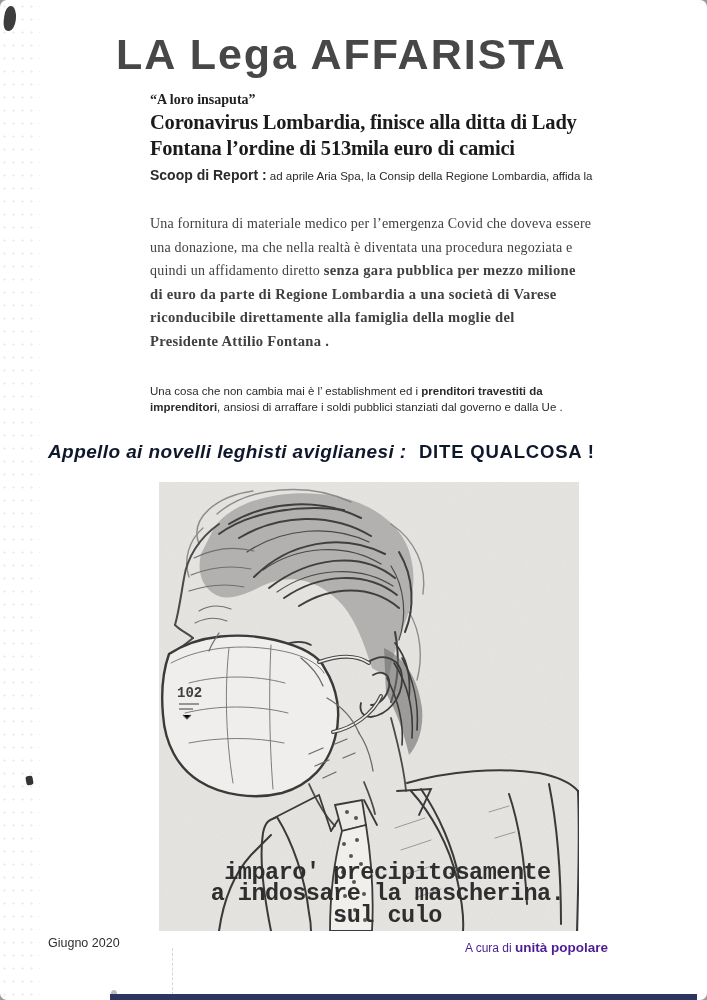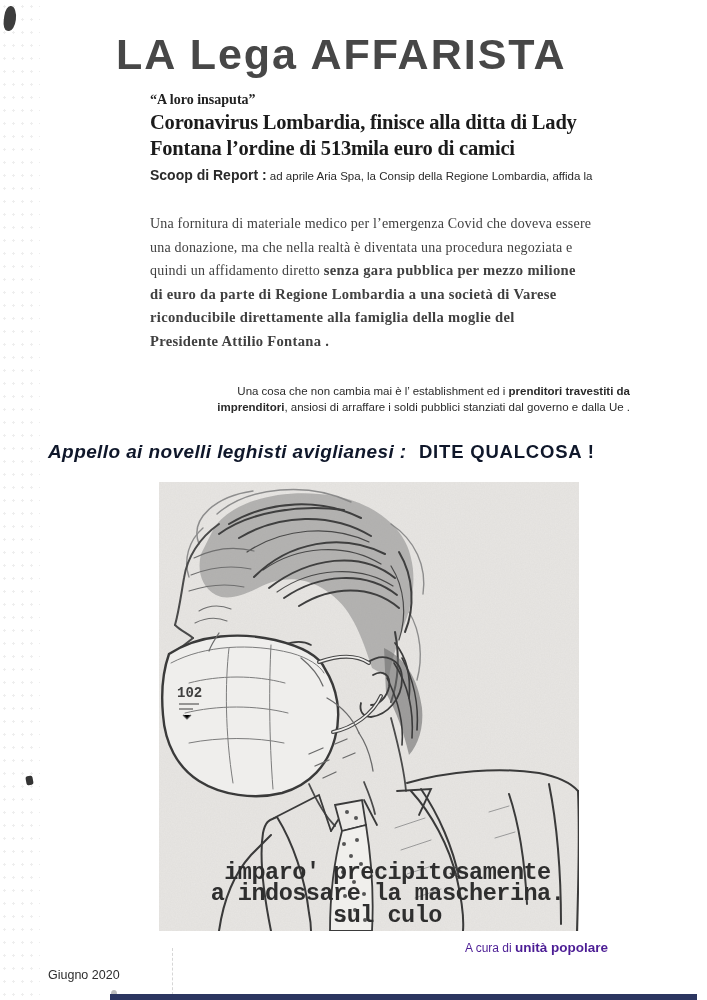--- a/index.html
+++ b/index.html
@@ -1,19 +1,19 @@
 <!DOCTYPE html>
 <html><head>
 <meta charset="utf-8">
 <style>
   html,body{margin:0;padding:0;background:#9a9a9a;}
   .page{
     position:relative;width:707px;height:1000px;margin:0 auto;
     background:#ffffff;overflow:hidden;
-    font-family:"Liberation Sans", sans-serif;color:#1e1e1e;
+    font-family:"Liberation Sans", sans-serif;color:#1e1e1e;border-radius:7px;
   }
   
   .edge-speckle{
     position:absolute;left:0;top:0;width:40px;height:1000px;
     background-image:radial-gradient(#cfcfcf 1px, transparent 1.2px);
     background-size:9px 13px;opacity:.35;pointer-events:none;
   }
   .mark-tl{position:absolute;left:4px;top:6px;width:12px;height:25px;
     background:#3d3d3d;border-radius:45% 55% 50% 40%;transform:rotate(7deg);}
   .mark-left{position:absolute;left:26px;top:776px;width:7px;height:9px;
@@ -45,40 +45,40 @@
   }
   .subhead .b{font-size:14px;font-weight:700;}
   .para1{
     position:absolute;left:150px;top:212px;width:480px;
     font-family:"Liberation Serif", serif;font-size:14px;line-height:23.5px;
     color:#404040;letter-spacing:0.2px;white-space:nowrap;
   }
   .para1 .b{font-weight:700;font-size:14.6px;letter-spacing:0.3px;}
   .para2{
     position:absolute;left:150px;top:383px;width:480px;
-    font-size:11.5px;line-height:16px;color:#2a2a2a;white-space:nowrap;text-align:right;
+    font-size:11.5px;line-height:16px;color:#2a2a2a;white-space:nowrap;
   }
   .para2 .b{font-weight:700;}
   .appeal{
     position:absolute;left:48px;top:441px;white-space:nowrap;color:#0f172a;
   }
   .appeal .it{font-size:19px;font-weight:700;font-style:italic;letter-spacing:0.4px;}
   .appeal .shout{font-size:18.5px;font-weight:700;letter-spacing:0.8px;margin-left:8px;}
   .cartoon{
     position:absolute;left:151px;top:482px;width:420px;height:449px;
     background:#e8e6e3;
     margin-left:8px;
   }
   .cartoon svg{position:absolute;left:0;top:0;}
   .caption{
     position:absolute;left:12px;right:0;bottom:5px;text-align:center;
     font-family:"Liberation Mono", monospace;font-weight:700;font-size:23.5px;
     line-height:21.5px;color:#2e2e2e;letter-spacing:-0.5px;padding-left:25px;
   }
-  .footer-left{position:absolute;left:48px;top:936px;font-size:12.5px;color:#2e2e2e;margin-top:32px;}
+  .footer-left{position:absolute;left:48px;top:936px;font-size:12.5px;color:#2e2e2e;}
   .footer-right{position:absolute;left:465px;top:940px;font-size:12px;color:#4c1d95;white-space:nowrap;}
   .footer-right .b{font-weight:700;font-size:13.5px;}
   .tline{display:block;}
 </style>
 </head>
 <body>
 
 <div class="page">
 
   <div class="edge-speckle"></div>

